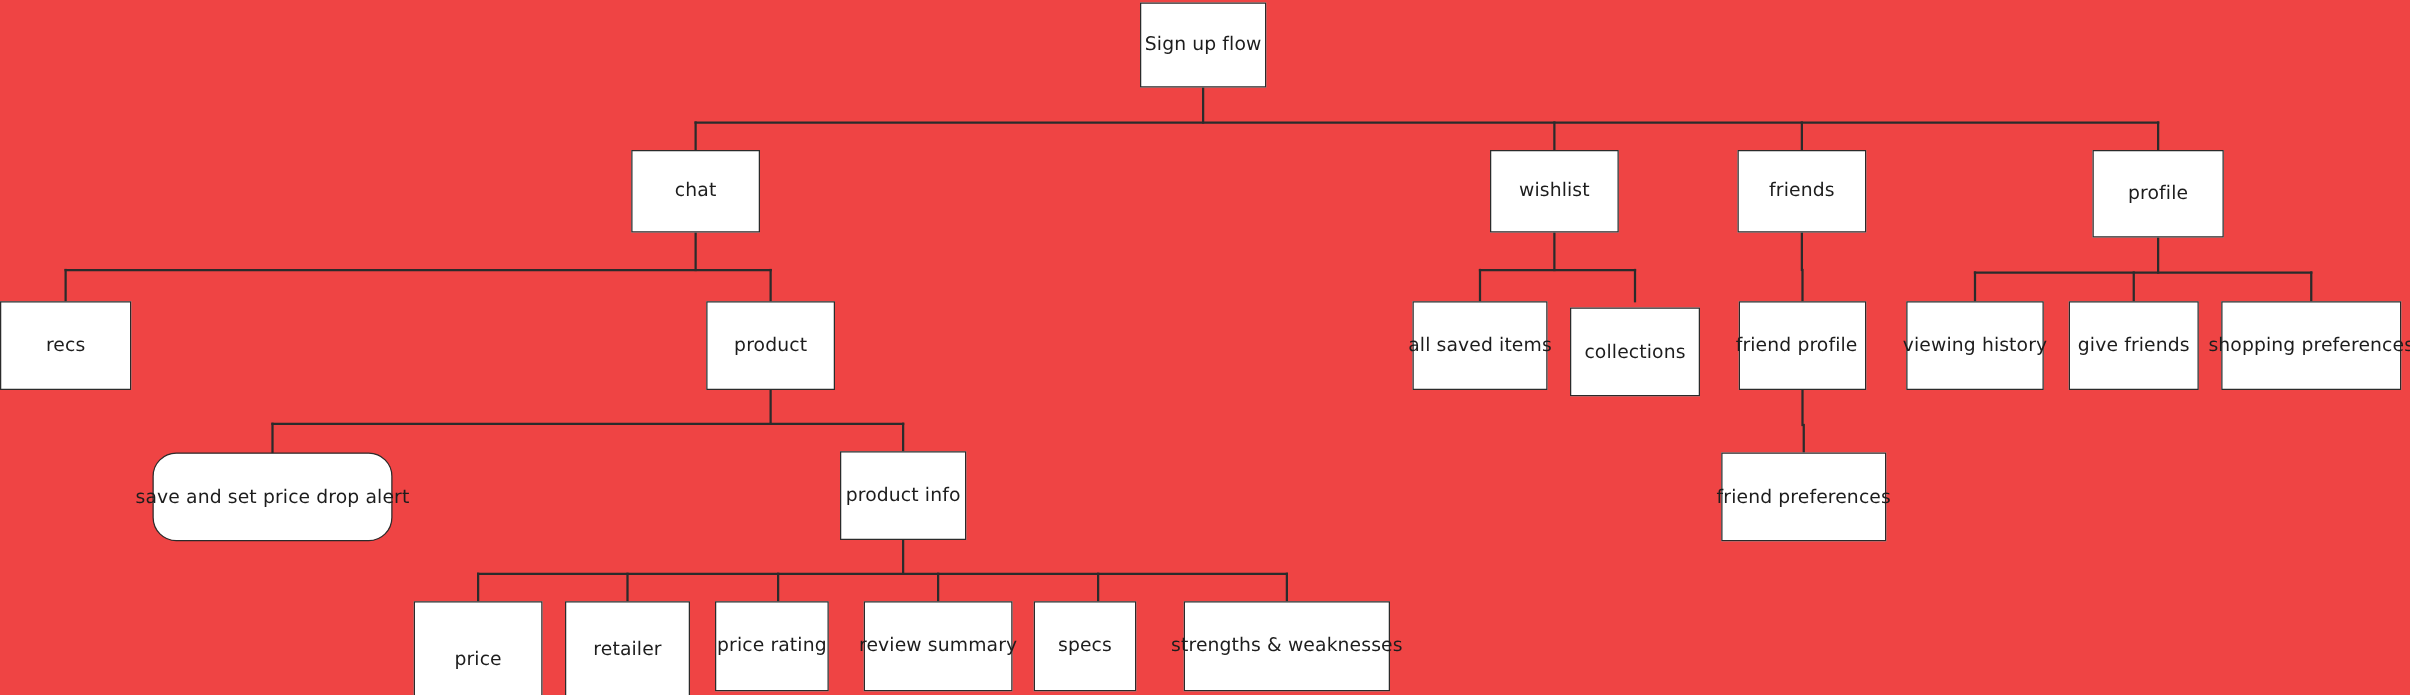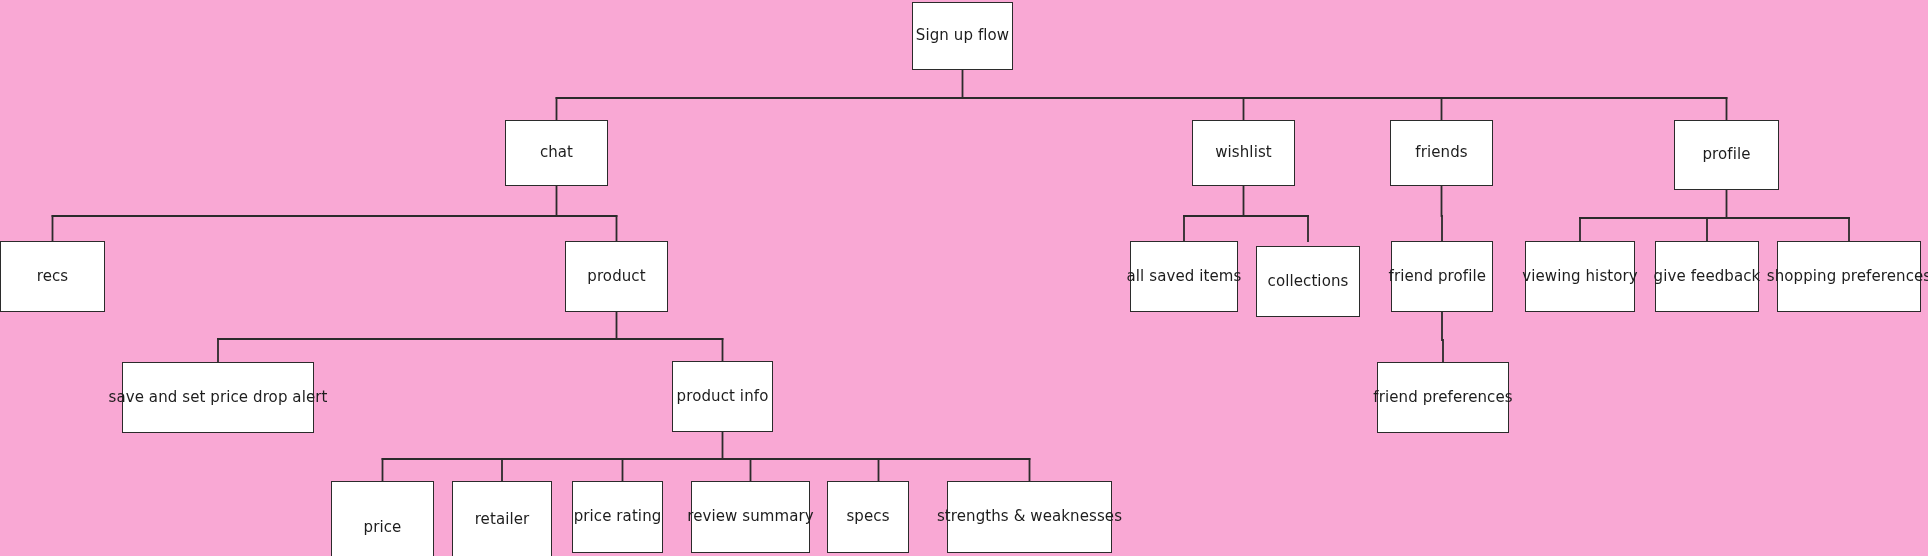--- a/index.html
+++ b/index.html
@@ -7,21 +7,21 @@
     padding: 0;
     background: #ffffff;
   }
   body {
     font-family: "DejaVu Sans", sans-serif;
   }
   #canvas {
     position: relative;
     width: 1928px;
     height: 556px;
-    background: #f9a8d4;
+    background: #ef4444;
     overflow: hidden;
   }
   #edges {
     position: absolute;
     top: 0;
     left: 0;
     width: 1928px;
     height: 556px;
     pointer-events: none;
   }
@@ -115,26 +115,26 @@
       <div class="node" style="left: 1256px; top: 246px; width: 104px; height: 71px;">
         <span class="label">collections</span>
       </div>
       <div class="node" style="left: 1391px; top: 241px; width: 102px; height: 71px; justify-content: flex-end;">
         <span class="label">friend profile</span>
       </div>
       <div class="node" style="left: 1525px; top: 241px; width: 110px; height: 71px;">
         <span class="label">viewing history</span>
       </div>
       <div class="node" style="left: 1655px; top: 241px; width: 104px; height: 71px;">
-        <span class="label">give feedback</span>
+        <span class="label">give friends</span>
       </div>
       <div class="node" style="left: 1777px; top: 241px; width: 144px; height: 71px;">
         <span class="label">shopping preferences</span>
       </div>
-      <div class="node" style="left: 122px; top: 362px; width: 192px; height: 71px;">
+      <div class="node" style="left: 122px; top: 362px; width: 192px; height: 71px; border-radius: 19px;">
         <span class="label">save and set price drop alert</span>
       </div>
       <div class="node" style="left: 672px; top: 361px; width: 101px; height: 71px;">
         <span class="label">product info</span>
       </div>
       <div class="node" style="left: 1377px; top: 362px; width: 132px; height: 71px;">
         <span class="label">friend preferences</span>
       </div>
       <div class="node" style="left: 331px; top: 481px; width: 103px; height: 93px;">
         <span class="label">price</span>

